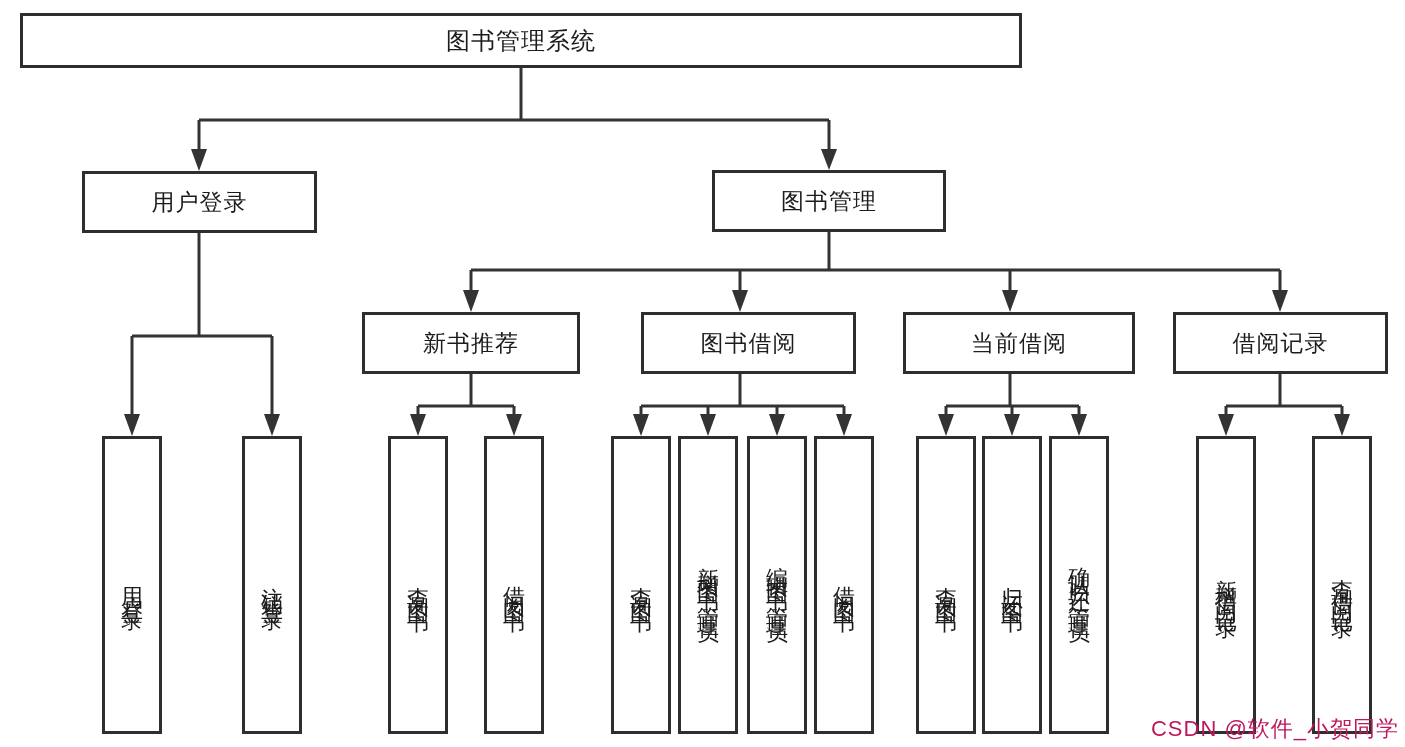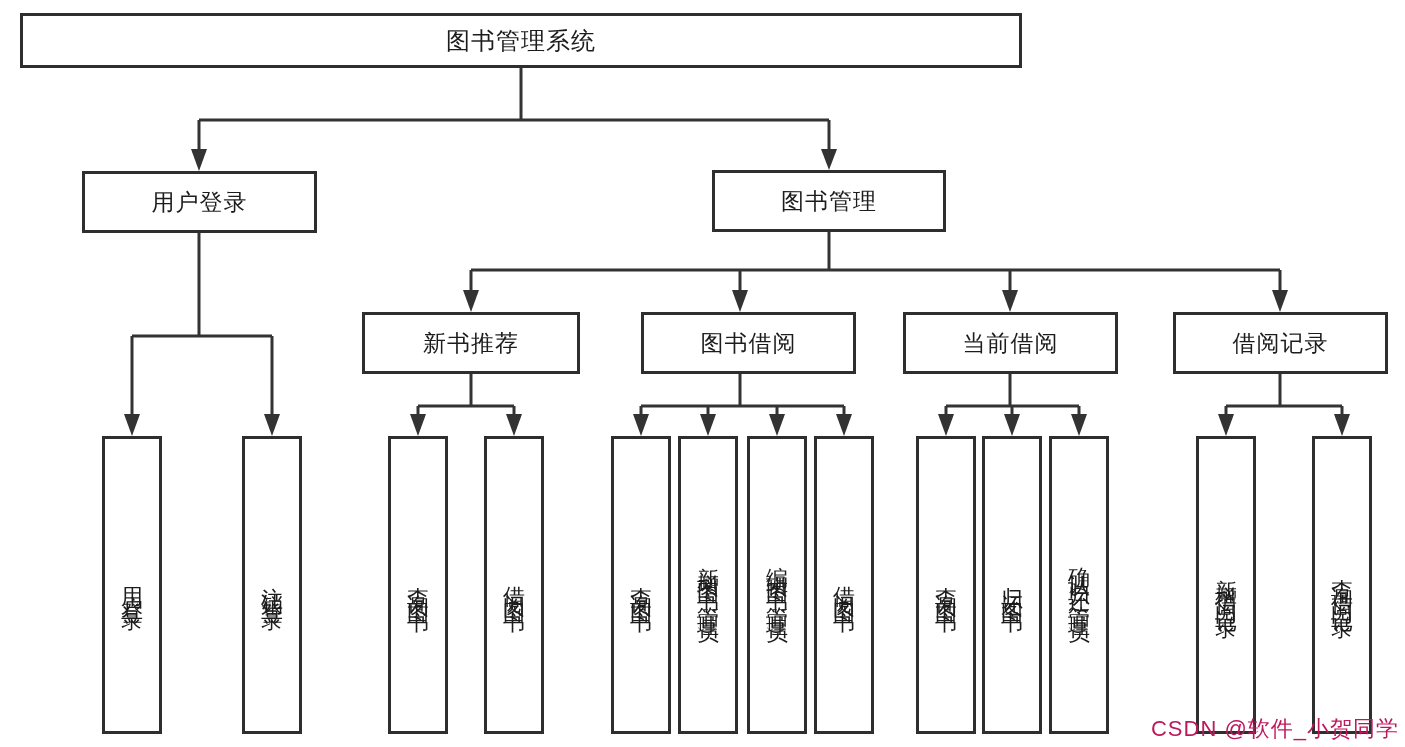--- a/index.html
+++ b/index.html
@@ -154,21 +154,21 @@
   <div class="node" style="left:362px; top:312px; width:218px; height:62px;">
     <span class="h-label">新书推荐</span>
   </div>
 
   <div class="node" style="left:712px; top:170px; width:234px; height:62px;">
     <span class="h-label">图书管理</span>
   </div>
   <div class="node" style="left:633px; top:312px; width:215px; height:62px;margin-left:8px;">
     <span class="h-label">图书借阅</span>
   </div>
-  <div class="node" style="left:903px; top:312px; width:215px; height:62px;">
+  <div class="node" style="left:903px; top:312px; width:232px; height:62px;">
     <span class="h-label">当前借阅</span>
   </div>
   <div class="node" style="left:1173px; top:312px; width:215px; height:62px;">
     <span class="h-label">借阅记录</span>
   </div>
 
   <div class="node" style="left:102px; top:436px; width:60px; height:298px;">
     <span class="v-label">用户登录</span>
   </div>
   <div class="node" style="left:242px; top:436px; width:60px; height:298px;">

